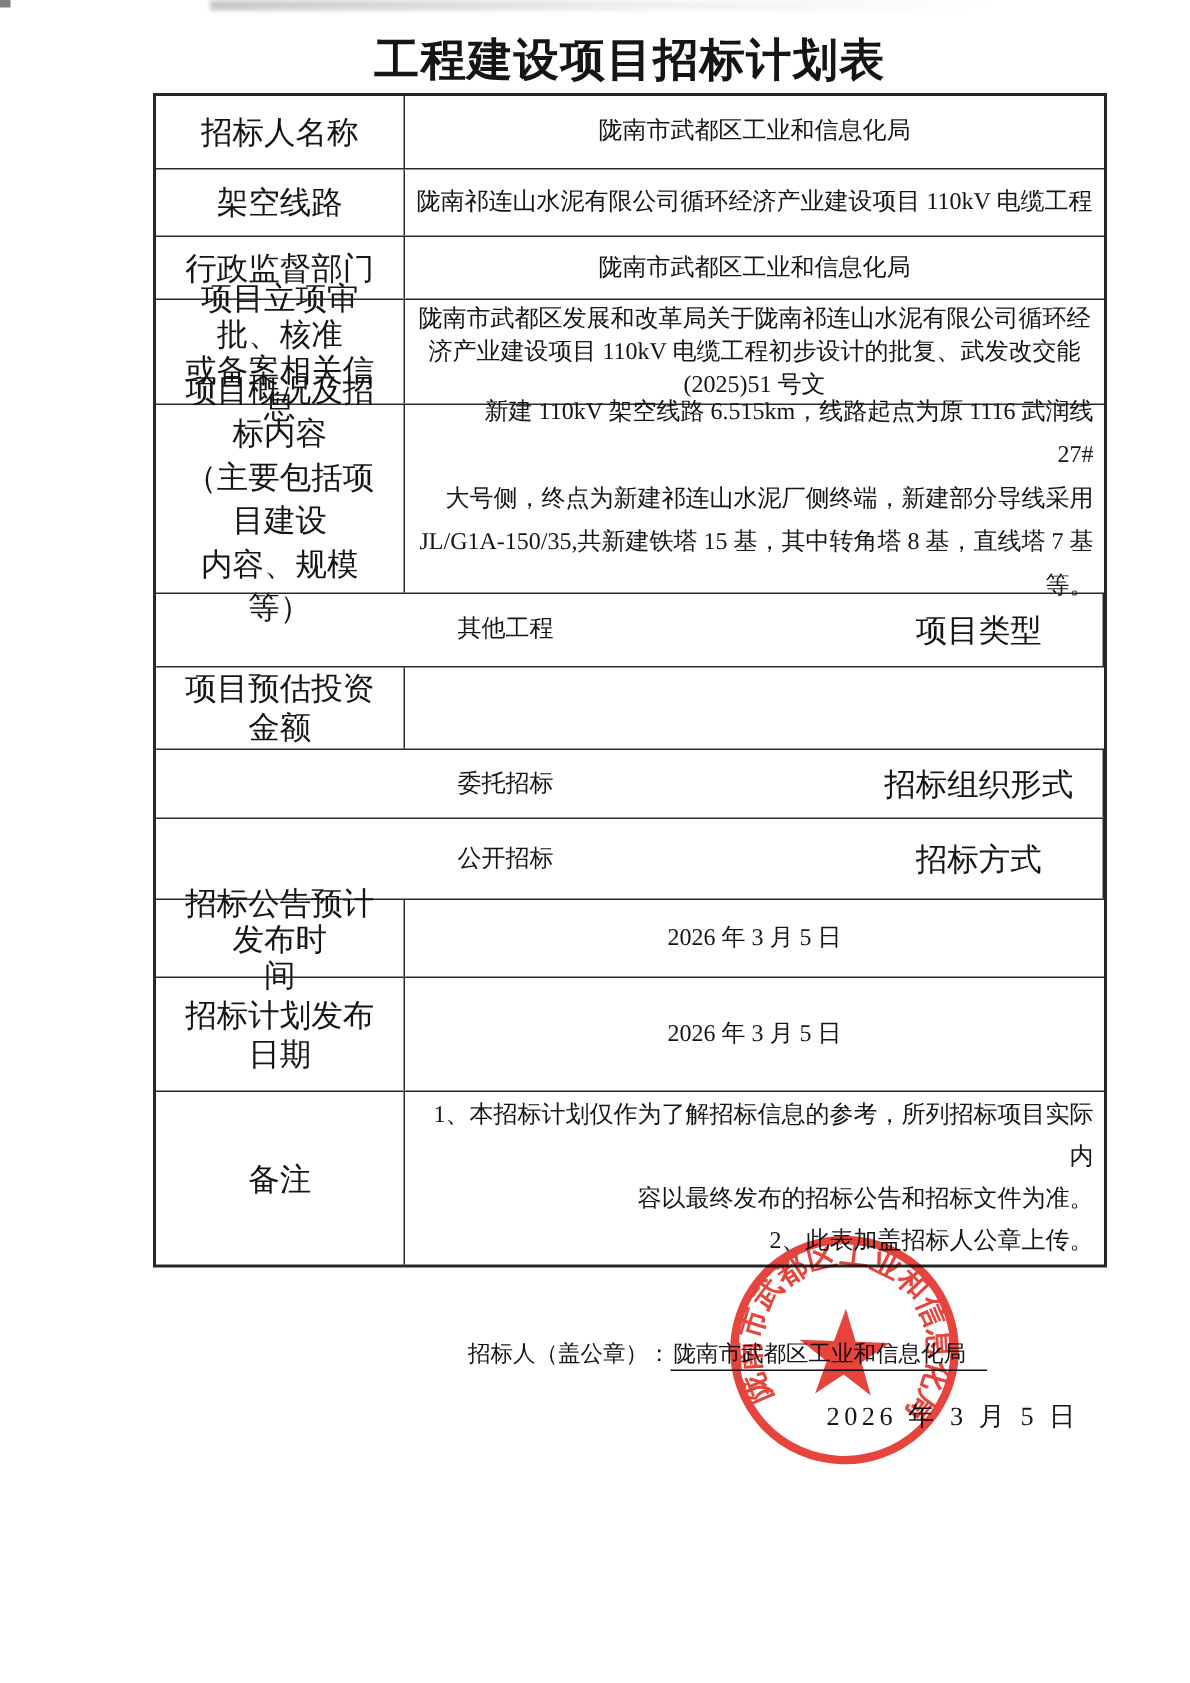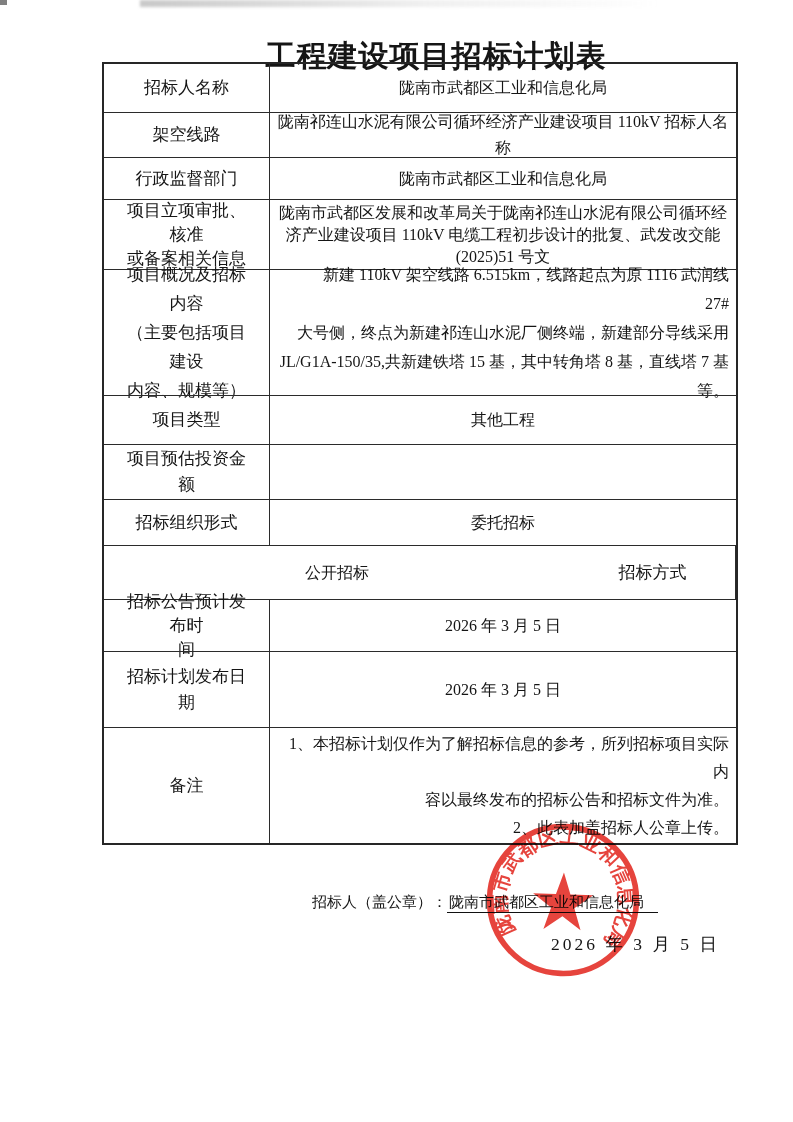--- a/index.html
+++ b/index.html
@@ -14,21 +14,21 @@
   .scan-smudge{
     position:absolute;top:0;left:140px;width:520px;height:7px;
     background:linear-gradient(90deg, rgba(110,110,110,.38), rgba(170,170,170,.18) 55%, rgba(200,200,200,0));
     filter:blur(1.5px);
   }
   .corner-mark{
     position:absolute;top:0;left:0;width:7px;height:5px;background:#4a4a4a;opacity:.7;
   }
   .title{
     position:absolute;top:20px;left:102px;width:636px;
-    margin:16px;text-align:center;
+    margin:0;text-align:center;
     font-size:30px;font-weight:bold;letter-spacing:1px;
   }
   .table{
     position:absolute;left:102px;top:62px;width:636px;
     border:2px solid #262626;
     box-sizing:border-box;
     display:flex;flex-direction:column;
   }
   .row{display:flex;box-sizing:border-box;border-top:1.5px solid #2b2b2b;}
   .row:first-child{border-top:none;}
@@ -36,21 +36,21 @@
   .r4{height:126px}.r5{height:49px}.r6{height:55px}.r7{height:46px}
   .r8{height:54px}.r9{height:52px}.r10{height:76px}.r11{height:116px}
   .cell{
     display:flex;align-items:center;justify-content:center;
     text-align:center;white-space:pre-line;
     box-sizing:border-box;line-height:26px;
   }
   .label{
     width:166px;flex:0 0 166px;
     border-right:1.5px solid #2b2b2b;
-    font-size:17px;padding:0 16px;
+    font-size:21px;padding:0 16px;
   }
   .value{flex:1;font-size:16px;padding:0 5px;}
   .value.left{justify-content:flex-start;text-align:right;padding:0 7px;}
   .lh22{line-height:22px}.lh24{line-height:24px}.lh28{line-height:28px}.lh29{line-height:29px}
   .sign-line{
     position:absolute;top:893px;left:312px;
     font-size:15px;
   }
   .underlined{
     border-bottom:1.6px solid #111;
@@ -79,21 +79,21 @@
 
   <div class="table">
 
     <div class="row r0">
       <div class="cell label">招标人名称</div>
       <div class="cell value">陇南市武都区工业和信息化局</div>
     </div>
 
     <div class="row r1">
       <div class="cell label">架空线路</div>
-      <div class="cell value">陇南祁连山水泥有限公司循环经济产业建设项目 110kV 招标人名称</div>
+      <div class="cell value">陇南祁连山水泥有限公司循环经济产业建设项目 110kV 电缆工程</div>
     </div>
 
     <div class="row r2">
       <div class="cell label">行政监督部门</div>
       <div class="cell value">陇南市武都区工业和信息化局</div>
     </div>
 
     <div class="row r3">
       <div class="cell label lh24">项目立项审批、核准
 或备案相关信息</div>
@@ -106,31 +106,31 @@
       <div class="cell label lh29">项目概况及招标内容
 （主要包括项目建设
 内容、规模等）</div>
       <div class="cell value left lh29">　　新建 110kV 架空线路 6.515km，线路起点为原 1116 武润线 27#
 大号侧，终点为新建祁连山水泥厂侧终端，新建部分导线采用
 JL/G1A-150/35,共新建铁塔 15 基，其中转角塔 8 基，直线塔 7 基
 等。</div>
     </div>
 
     <div class="row r5">
+      <div class="cell value">其他工程</div>
       <div class="cell label">项目类型</div>
-      <div class="cell value">其他工程</div>
     </div>
 
     <div class="row r6">
       <div class="cell label">项目预估投资金额</div>
     </div>
 
     <div class="row r7">
+      <div class="cell value">委托招标</div>
       <div class="cell label">招标组织形式</div>
-      <div class="cell value">委托招标</div>
     </div>
 
     <div class="row r8">
       <div class="cell value">公开招标</div>
       <div class="cell label">招标方式</div>
     </div>
 
     <div class="row r9">
       <div class="cell label lh24">招标公告预计发布时
 间</div>

